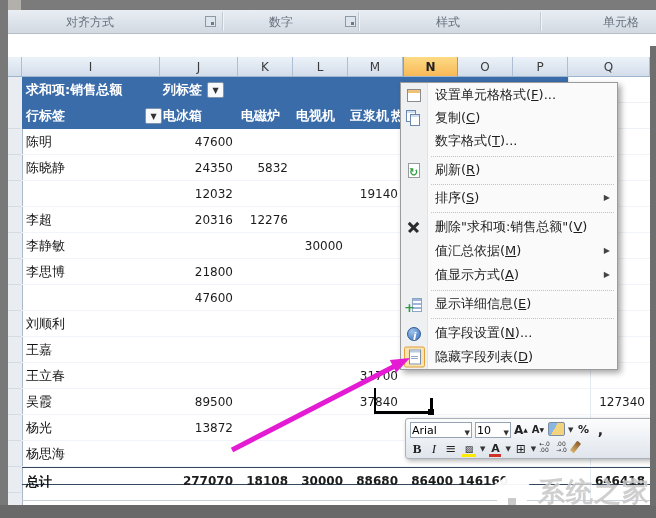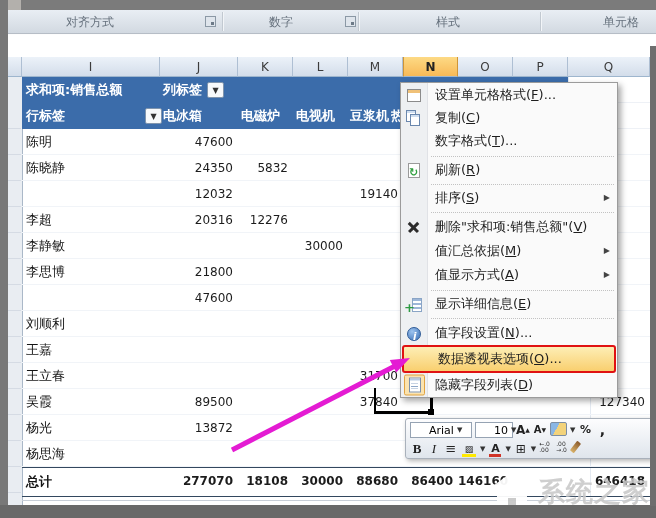--- a/index.html
+++ b/index.html
@@ -42,21 +42,21 @@
   
   .drow{position:absolute;left:22px;width:628px;height:26px;border-bottom:1px solid #f1f4f8;box-sizing:border-box;}
   .cname{position:absolute;left:0;top:0;width:138px;height:26px;line-height:26px;padding-left:4px;
       font-size:13px;color:#141414;box-sizing:border-box;white-space:nowrap;}
   .num{position:absolute;top:0;height:26px;line-height:26px;text-align:right;padding-right:5px;
       font-size:12px;color:#1c1c1c;box-sizing:border-box;}
   .cJ{left:138px;width:78px;} .cK{left:216px;width:55px;} .cL{left:271px;width:55px;}
   .cM{left:326px;width:55px;} .cN{left:381px;width:55px;} .cO{left:436px;width:55px;} .cQ{left:546px;width:82px;}
   #vline-pq{left:590px;top:103px;width:1px;height:394px;background:#e4eaf2;}
   
-  #total-row{position:absolute;left:22px;top:467px;width:628px;height:30px;
+  #total-row{position:absolute;left:22px;top:467px;width:628px;height:18px;
       border-top:1.5px solid #33475e;border-bottom:1.5px solid #33475e;box-sizing:border-box;}
   #total-row .cname,#total-row .num{font-weight:bold;height:27px;line-height:27px;}
   #total-underline{left:22px;top:500px;width:628px;height:1px;background:#c8cfd8;}
   
   .selseg{position:absolute;background:#000;z-index:2;}
   
   #menu{left:400px;top:82px;width:218px;z-index:3;background:linear-gradient(90deg,#eef0f2 0px,#eef0f2 26px,#e0e2e6 26px,#e0e2e6 27px,#fafafa 27px);
       border:1px solid #9b9b9b;box-shadow:3px 3px 6px rgba(0,0,0,.35);box-sizing:border-box;}
   .mi{position:relative;height:22px;line-height:22px;padding-left:34px;font-size:13px;color:#1e1e1e;white-space:nowrap;}
   .mi u{text-decoration:underline;}
@@ -79,21 +79,21 @@
   .ic-vfs::before{content:"";position:absolute;left:1px;top:2px;width:12px;height:12px;border-radius:50%;background:radial-gradient(circle at 35% 30%,#9cc3ef,#3a6fb5);border:1px solid #2d5a96;}
   .ic-vfs::after{content:"i";position:absolute;left:7px;top:0px;color:#fff;font-size:10px;font-weight:bold;font-style:italic;}
   .ic-flist{left:3px;width:19px;height:19px;border:1px solid #e0a23f;background:#fbe3ae;border-radius:2px;}
   .ic-flist::before{content:"";position:absolute;left:4px;top:2px;width:10px;height:13px;background:#fff;border:1px solid #7d90a8;box-shadow:inset 0 2px 0 #b8cbe2;}
   .ic-flist::after{content:"";position:absolute;left:6px;top:8px;width:7px;height:5px;background:repeating-linear-gradient(#8fa8c8 0 1px,transparent 1px 2.5px);}
   
   #minibar{left:405px;top:418px;width:262px;height:41px;z-index:4;background:linear-gradient(#fdfdfe,#dfe5ec);
       border:1px solid #a9b1bb;border-radius:3px;box-shadow:2px 2px 5px rgba(0,0,0,.3);box-sizing:border-box;}
   .mrow{position:absolute;left:4px;right:2px;height:18px;display:flex;align-items:center;gap:3px;}
   .mbtn{height:16px;min-width:14px;line-height:16px;text-align:center;font-size:11px;color:#222;border-radius:2px;position:relative;}
-  .combo{background:#fff;border:1px solid #96a3b3;font-size:11px;padding:0 18px;display:flex;align-items:center;height:16px;box-sizing:border-box;}
+  .combo{background:#fff;border:1px solid #96a3b3;font-size:11px;padding:0 1px;display:flex;align-items:flex-end;height:16px;box-sizing:border-box;}
   .combo .car{font-size:7px;color:#333;margin-left:3px;}
   .mini-caret{font-size:7px;color:#333;}
   .bold-b{font-family:"Liberation Serif",serif;font-weight:bold;font-size:13px;}
   .ital-i{font-family:"Liberation Serif",serif;font-style:italic;font-size:13px;}
   .ubar{position:absolute;left:1px;right:1px;bottom:0px;height:3px;}
   .acct-ic{width:15px;height:12px;border:1px solid #7d8ea3;border-radius:2px;background:linear-gradient(120deg,#8ab6e4 40%,#f3d37b 40%);}
   .brush-ic{width:5px;height:12px;background:linear-gradient(#8a5a2b,#d9b26a);transform:rotate(38deg);border-radius:1px;}
   .dec-ic{font-size:6px;line-height:6px;color:#333;text-align:left;}
   
   #arrow-svg{left:0;top:0;z-index:5;pointer-events:none;}
@@ -320,23 +320,20 @@
     </div>
     <div class="msep"></div>
     <div class="mi">
       <span class="ic ic-details"></span>
       <span>显示详细信息(</span><u>E</u><span>)</span>
     </div>
     <div class="msep"></div>
     <div class="mi h24">
       <span class="ic ic-vfs"></span>
       <span>值字段设置(</span><u>N</u><span>)...</span>
-    </div>
-    <div class="mi h28 hl">
-      <span>数据透视表选项(</span><u>O</u><span>)...</span>
     </div>
     <div class="mi h24">
       <span class="ic ic-flist"></span>
       <span>隐藏字段列表(</span><u>D</u><span>)</span>
     </div>
   </div>
 
   <div id="minibar" class="abs">
     <div class="mrow" style="top:2px;">
       <div class="combo" style="width:62px;">

